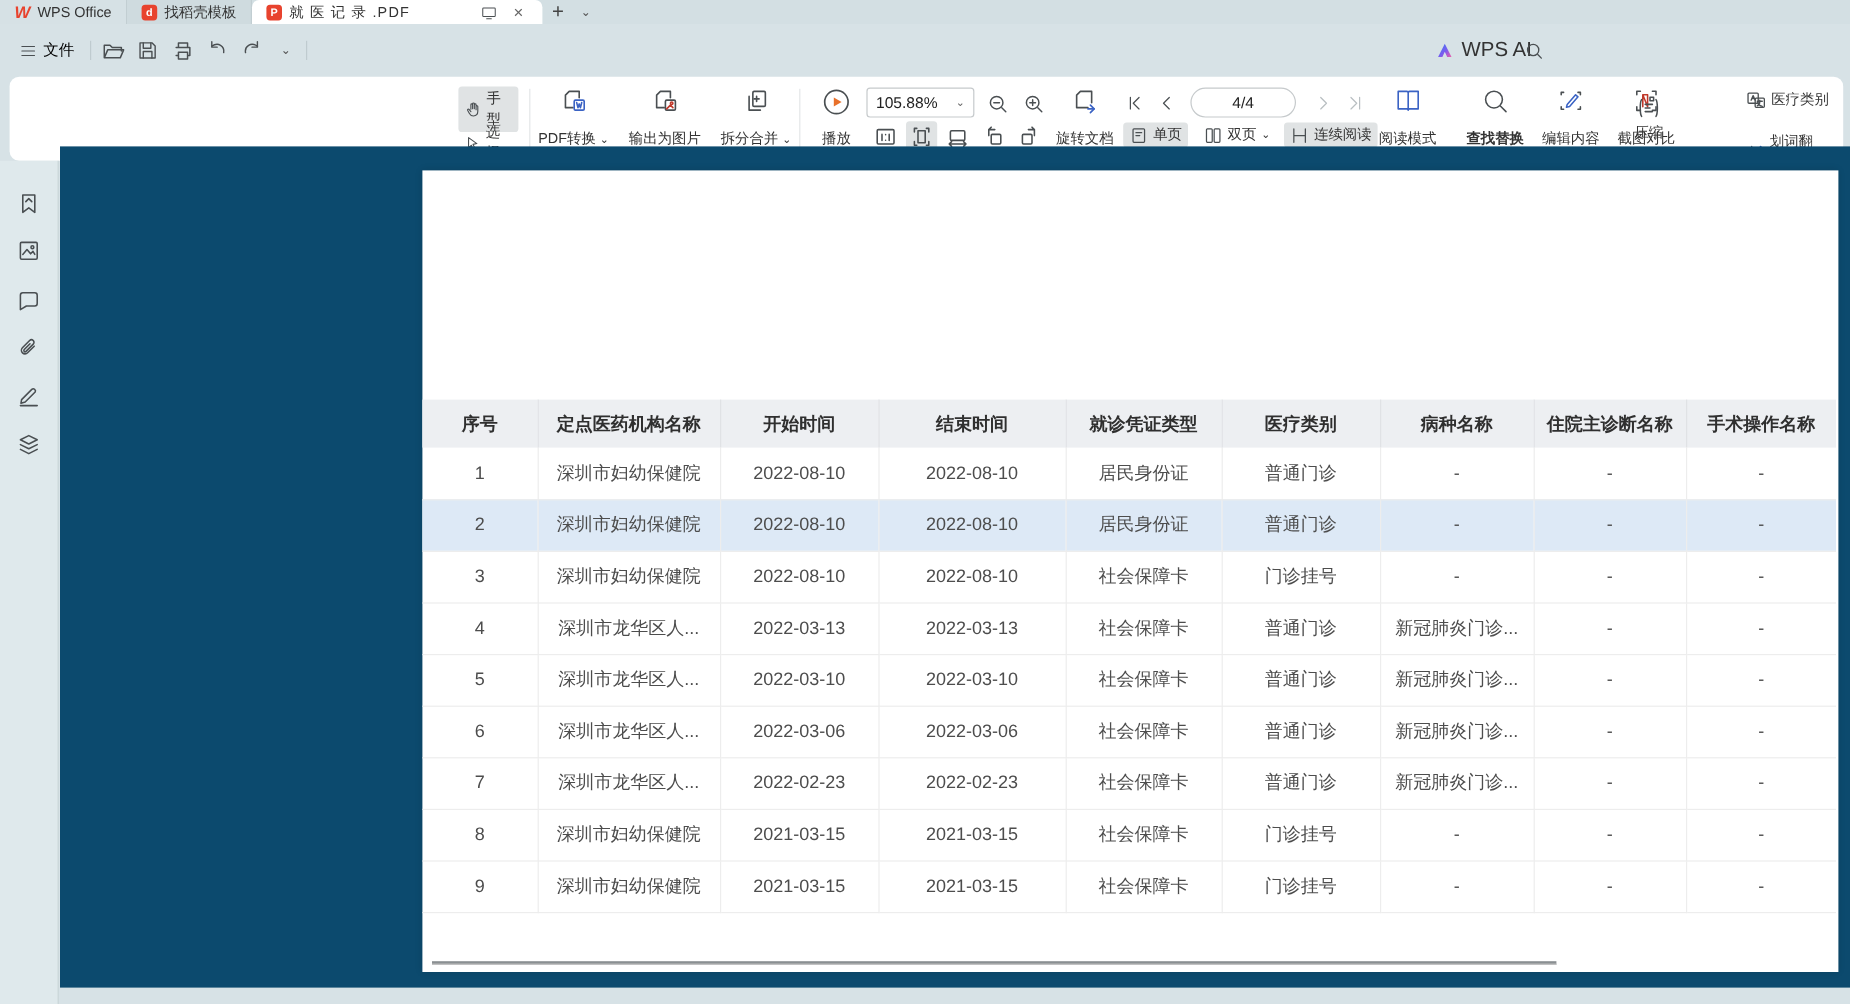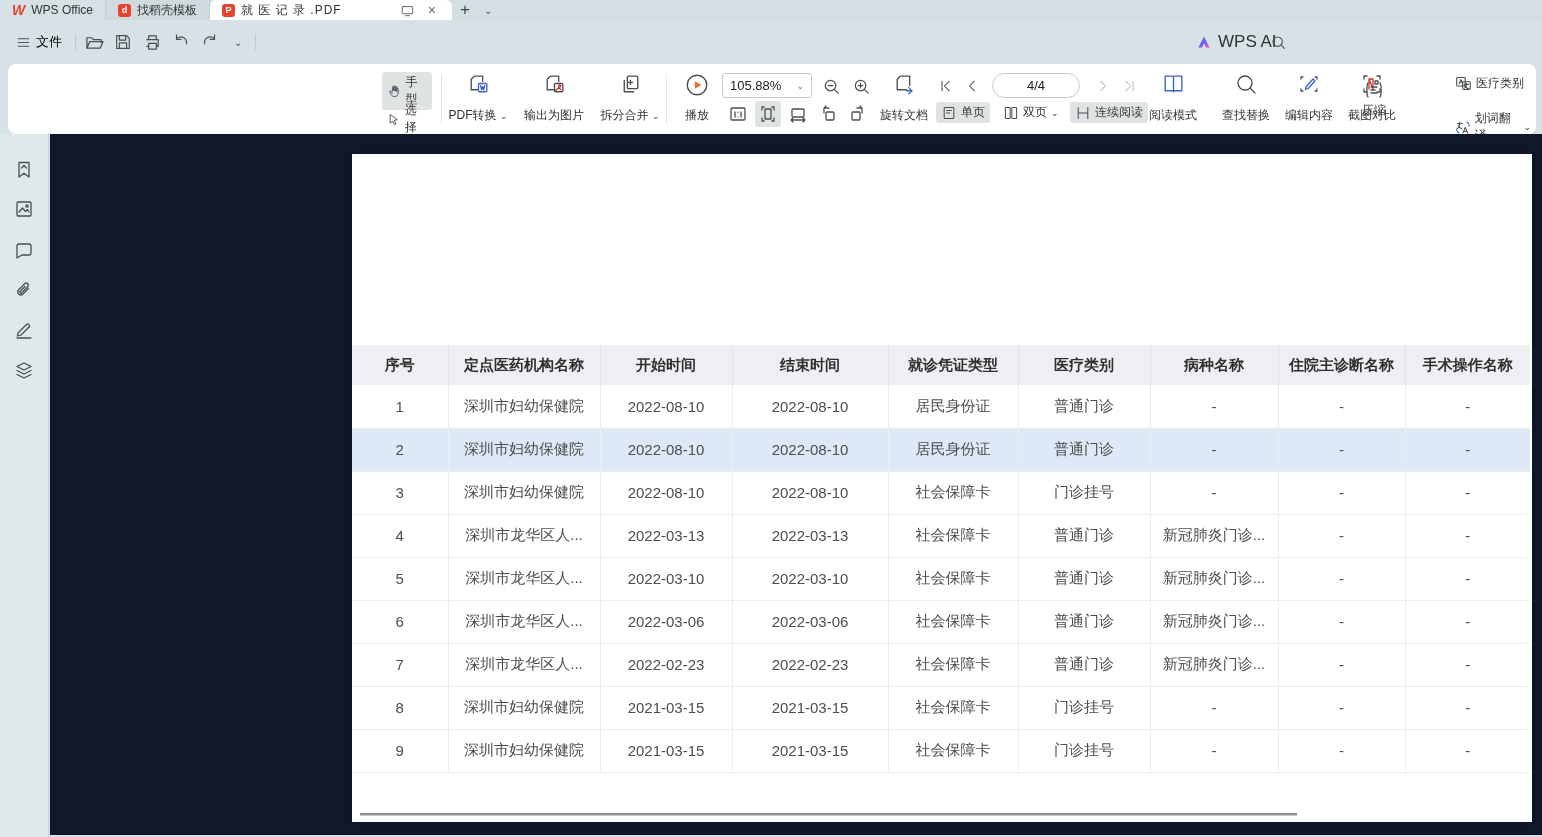--- a/index.html
+++ b/index.html
@@ -43,21 +43,21 @@
   .zoombox { position:absolute; left:714px; top:9px; width:90px; height:25px; border:1px solid #c6cacc; border-radius:3px; display:flex; align-items:center; justify-content:space-between; padding:0 7px; font-size:13px; color:#222; background:#fff; }
   .pageinput { position:absolute; left:984px; top:9px; width:88px; height:25px; border:1px solid #c6cacc; border-radius:13px; text-align:center; font-size:13px; color:#222; font-family:inherit; background:#fff; }
 
   svg.ic { fill:none; stroke:#4a4f52; stroke-width:1.3; stroke-linecap:round; stroke-linejoin:round; }
 
   
   .sidebar { position:absolute; left:0; top:134px; width:49px; height:703px; background:#dfe9ec; border-right:1px solid #c8d4d8; }
   .sideicon { position:absolute; left:12px; width:24px; height:24px; display:flex; align-items:center; justify-content:center; }
 
   
-  .canvas { position:absolute; left:50px; top:134px; width:1492px; height:701px; background:#0f172a; }
+  .canvas { position:absolute; left:50px; top:122px; width:1492px; height:701px; background:#0c4a6e; }
   .page { position:absolute; left:302px; top:20px; width:1180px; height:668px; background:#fff; box-shadow:0 0 6px rgba(0,0,0,.12); }
   table.doc { border-collapse:collapse; table-layout:fixed; width:1178px; margin-top:191px; font-size:15px; color:#4d4d4d; }
   table.doc th { background:#edeff2; color:#2f2f2f; font-weight:bold; height:40px; font-size:15px; border-right:1px solid #e0e2e5; }
   table.doc th:last-child { border-right:none; }
   table.doc td { height:43px; text-align:center; border-right:1px solid #ededed; border-bottom:1px solid #ededed; }
   table.doc td:last-child { border-right:none; }
   table.doc tr.hl td { background:#dde9f6; }
   .scrollline { position:absolute; left:8px; top:659px; width:937px; height:3px; background:#8a8f92; border-bottom:1px solid #c9c9c9; }
 </style>
 </head>
@@ -303,21 +303,21 @@
     <span>连续阅读</span>
   </div>
 
   <div class="bigbtn" style="left:1134px; width:62px;">
     <svg class="ic" width="25" height="25" viewBox="0 0 24 24">
         <path d="M4 4h7c.6 0 1 .4 1 1v14c0-.6-.4-1-1-1H4zM20 4h-7c-.6 0-1 .4-1 1v14c0-.6.4-1 1-1h7z" stroke="#3b63c4"></path>
       </svg>
     <span>阅读模式</span>
   </div>
 
-  <div class="bigbtn" style="left:1207px; width:62px;">
+  <div class="bigbtn" style="left:1207px; width:62px;font-weight:bold;">
     <svg class="ic" width="24" height="24" viewBox="0 0 24 24">
         <circle cx="11" cy="11" r="7"></circle>
         <path d="M16.5 16.5 21 21"></path>
       </svg>
     <span>查找替换</span>
   </div>
   <div class="bigbtn" style="left:1270px; width:62px;">
     <svg class="ic" width="24" height="24" viewBox="0 0 24 24">
         <path d="M4 5h2M18 5h2M4 19h2M18 19h2M4 5v2M20 5v2M4 17v2M20 17v2"></path>
         <path d="M9 15l7-8 2 1.7-7 8-2.6.7z" stroke="#3b63c4"></path>

